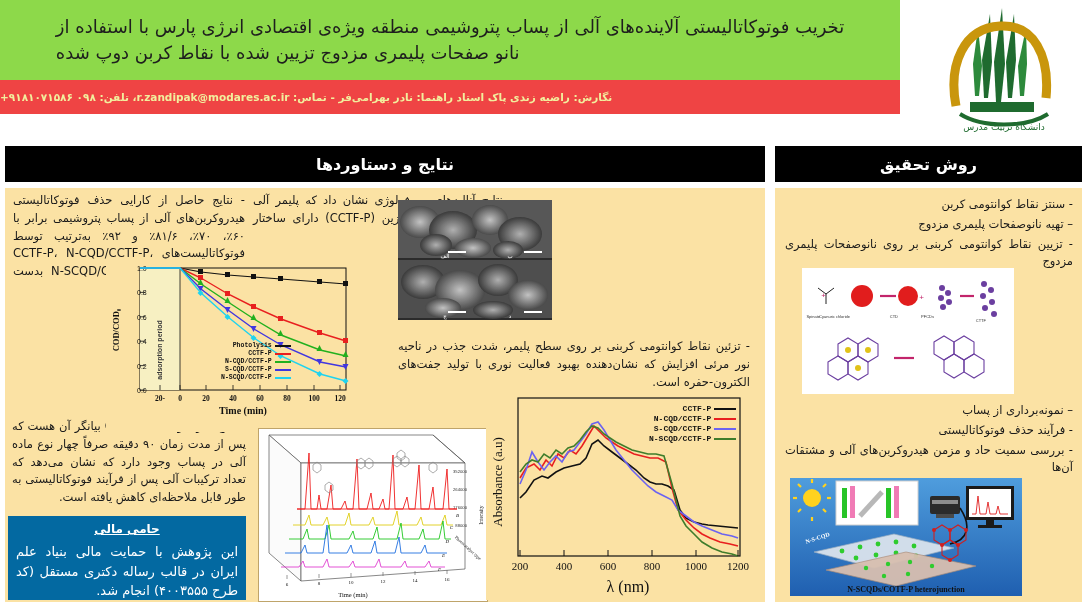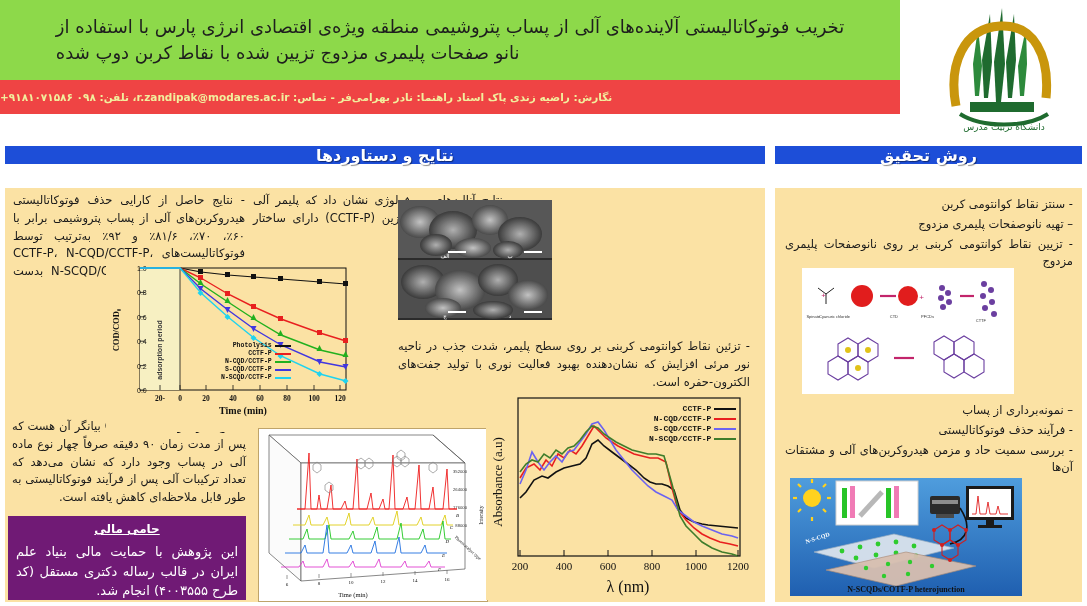--- a/index.html
+++ b/index.html
@@ -31,21 +31,21 @@
   }
   .hdr-authors-text{
     color:#f2ef9d;font-size:10.5px;font-weight:bold;direction:rtl;
     font-family:"DejaVu Sans",sans-serif;letter-spacing:0px;
   }
   .hdr-white-strip{position:absolute;left:900px;top:0;width:187px;height:136px;background:#ffffff;}
   .logo{position:absolute;left:930px;top:2px;width:150px;height:132px;}
 
   
   .bar{
-    position:absolute;background:#1d4ed8;height:18px;
+    position:absolute;background:#000000;height:36px;
     display:flex;align-items:center;justify-content:center;
   }
   .bar-text{
     color:#ffffff;font-size:16px;font-weight:bold;direction:rtl;
     font-family:"DejaVu Sans",sans-serif;
     text-shadow:1px 1px 1px rgba(0,0,0,.45);
   }
   #bar-results{left:5px;top:146px;width:760px;}
   #bar-method{left:775px;top:146px;width:307px;}
 
@@ -61,21 +61,21 @@
   }
 
   
   #res-left{left:8px;top:4px;width:232px;}
   #res-mid{left:248px;top:4px;width:260px;}
   #res-right{left:516px;top:4px;width:240px;}
 
   
   .funding{
     position:absolute;left:8px;top:516px;width:238px;height:84px;
-    background:#701a75;box-sizing:border-box;padding:6px 8px;
+    background:#0369a1;box-sizing:border-box;padding:6px 8px;
   }
   .funding-title{
     color:#ffffff;font-size:12px;font-weight:bold;text-align:center;
     text-decoration:underline;direction:rtl;font-family:"DejaVu Sans",sans-serif;
     margin-bottom:6px;
   }
   .funding-body{
     color:#ffffff;font-size:13px;line-height:1.5;text-align:justify;direction:rtl;
     font-family:"DejaVu Sans",sans-serif;
   }

